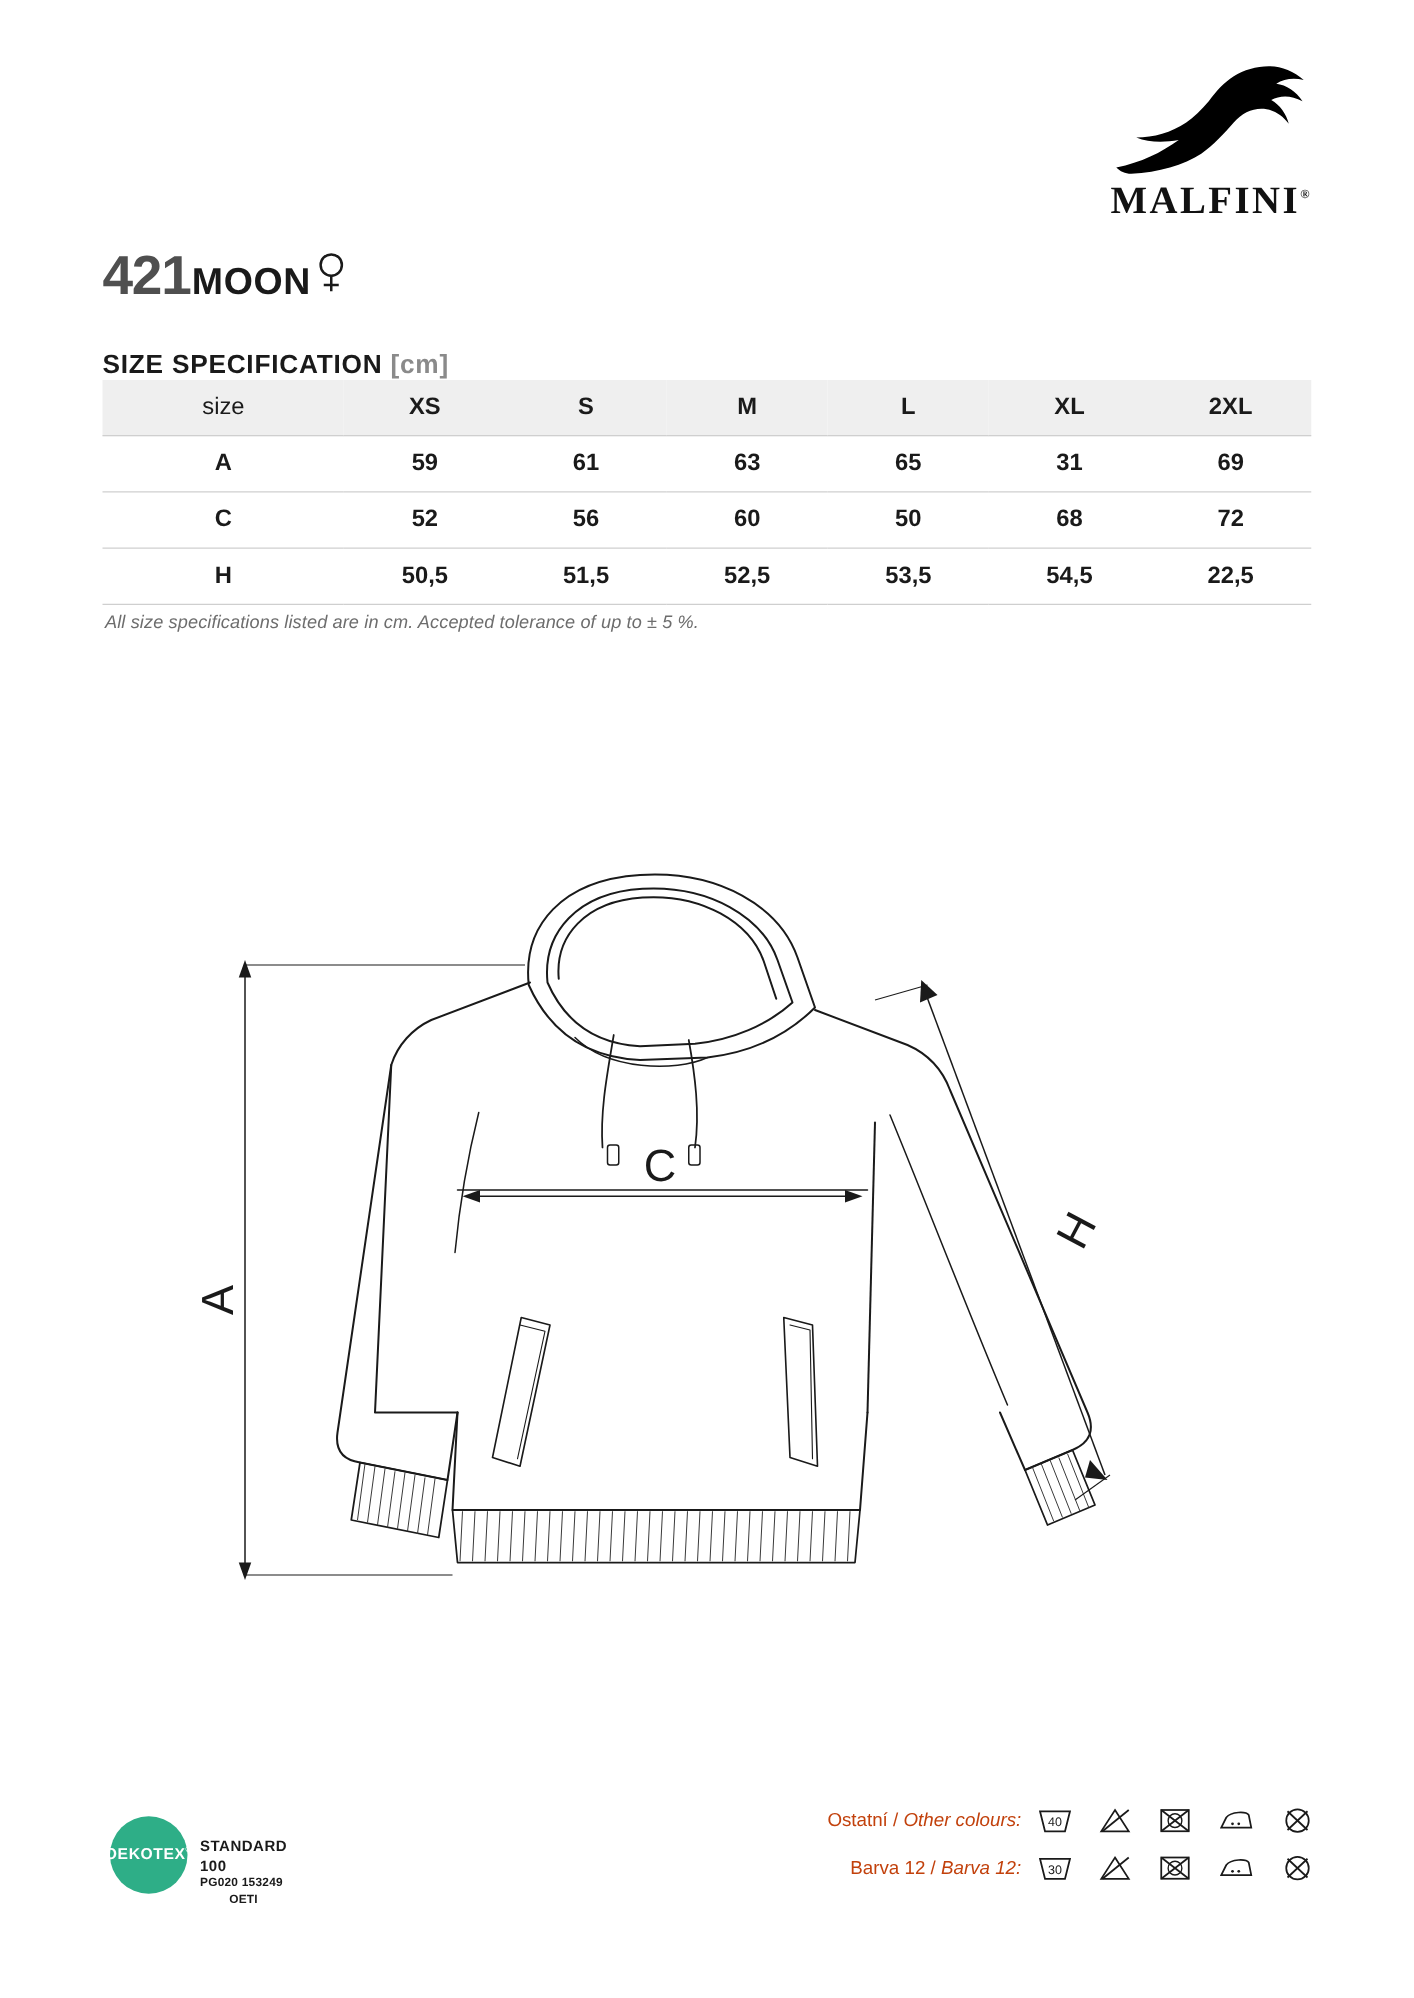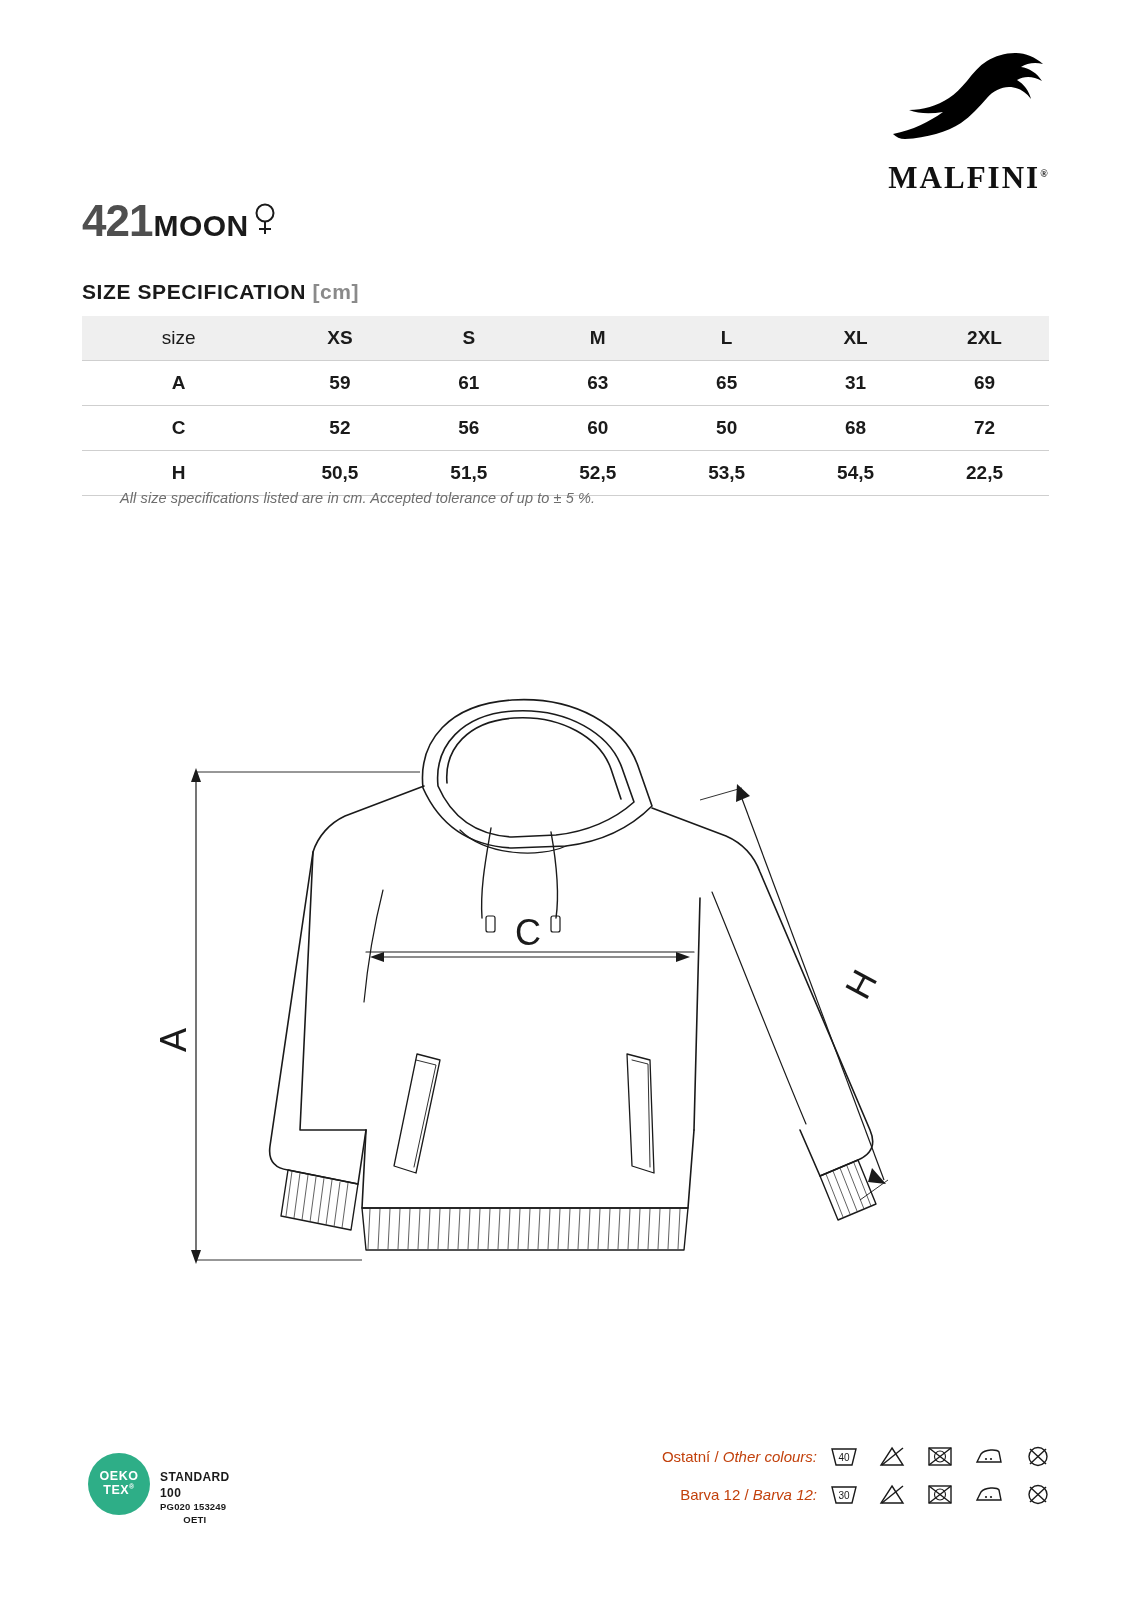--- a/index.html
+++ b/index.html
@@ -27,21 +27,21 @@
   .brand-bird {
     display: block;
     margin: 0 auto;
   }
   .brand-name {
     font-family: "Liberation Serif", serif;
     font-weight: bold;
     font-size: 31px;
     letter-spacing: 2px;
     color: #111;
-    margin-top: 20px;
+    margin-top: 2px;
     position: relative;
     display: inline-block;
   }
   .brand-reg {
     font-size: 10px;
     vertical-align: super;
     letter-spacing: 0;
   }
 
   
@@ -79,21 +79,21 @@
     letter-spacing: 0.6px;
     color: #1a1a1a;
   }
   .spec-heading .unit {
     color: #8a8a8a;
     font-weight: bold;
   }
 
   table.size-table {
     position: absolute;
-    top: 316px;
+    top: 304px;
     left: 82px;
     width: 967px;
     border-collapse: collapse;
     font-size: 19px;
   }
   table.size-table th,
   table.size-table td {
     text-align: center;
     padding: 11px 0;
     font-weight: bold;
@@ -120,21 +120,20 @@
   table.size-table col.c-size  { width: 13.33%; }
 
   .tolerance-note {
     position: absolute;
     top: 490px;
     left: 84px;
     font-size: 14.5px;
     font-style: italic;
     color: #6d6d6d;
     letter-spacing: 0.1px;
-    margin-left: 36px;
   }
 
   
   .drawing {
     position: absolute;
     top: 660px;
     left: 0;
     width: 1131px;
     height: 660px;
   }
@@ -148,21 +147,21 @@
     align-items: center;
     gap: 10px;
   }
   .oeko-badge {
     width: 62px;
     height: 62px;
     border-radius: 50%;
     background: #2eae87;
     color: #fff;
     display: flex;
-    flex-direction: column;
+    flex-direction: row;
     align-items: center;
     justify-content: center;
     font-size: 12.5px;
     font-weight: bold;
     line-height: 1.15;
     letter-spacing: 0.5px;
   }
   .oeko-badge .reg {
     font-size: 7px;
     vertical-align: super;

